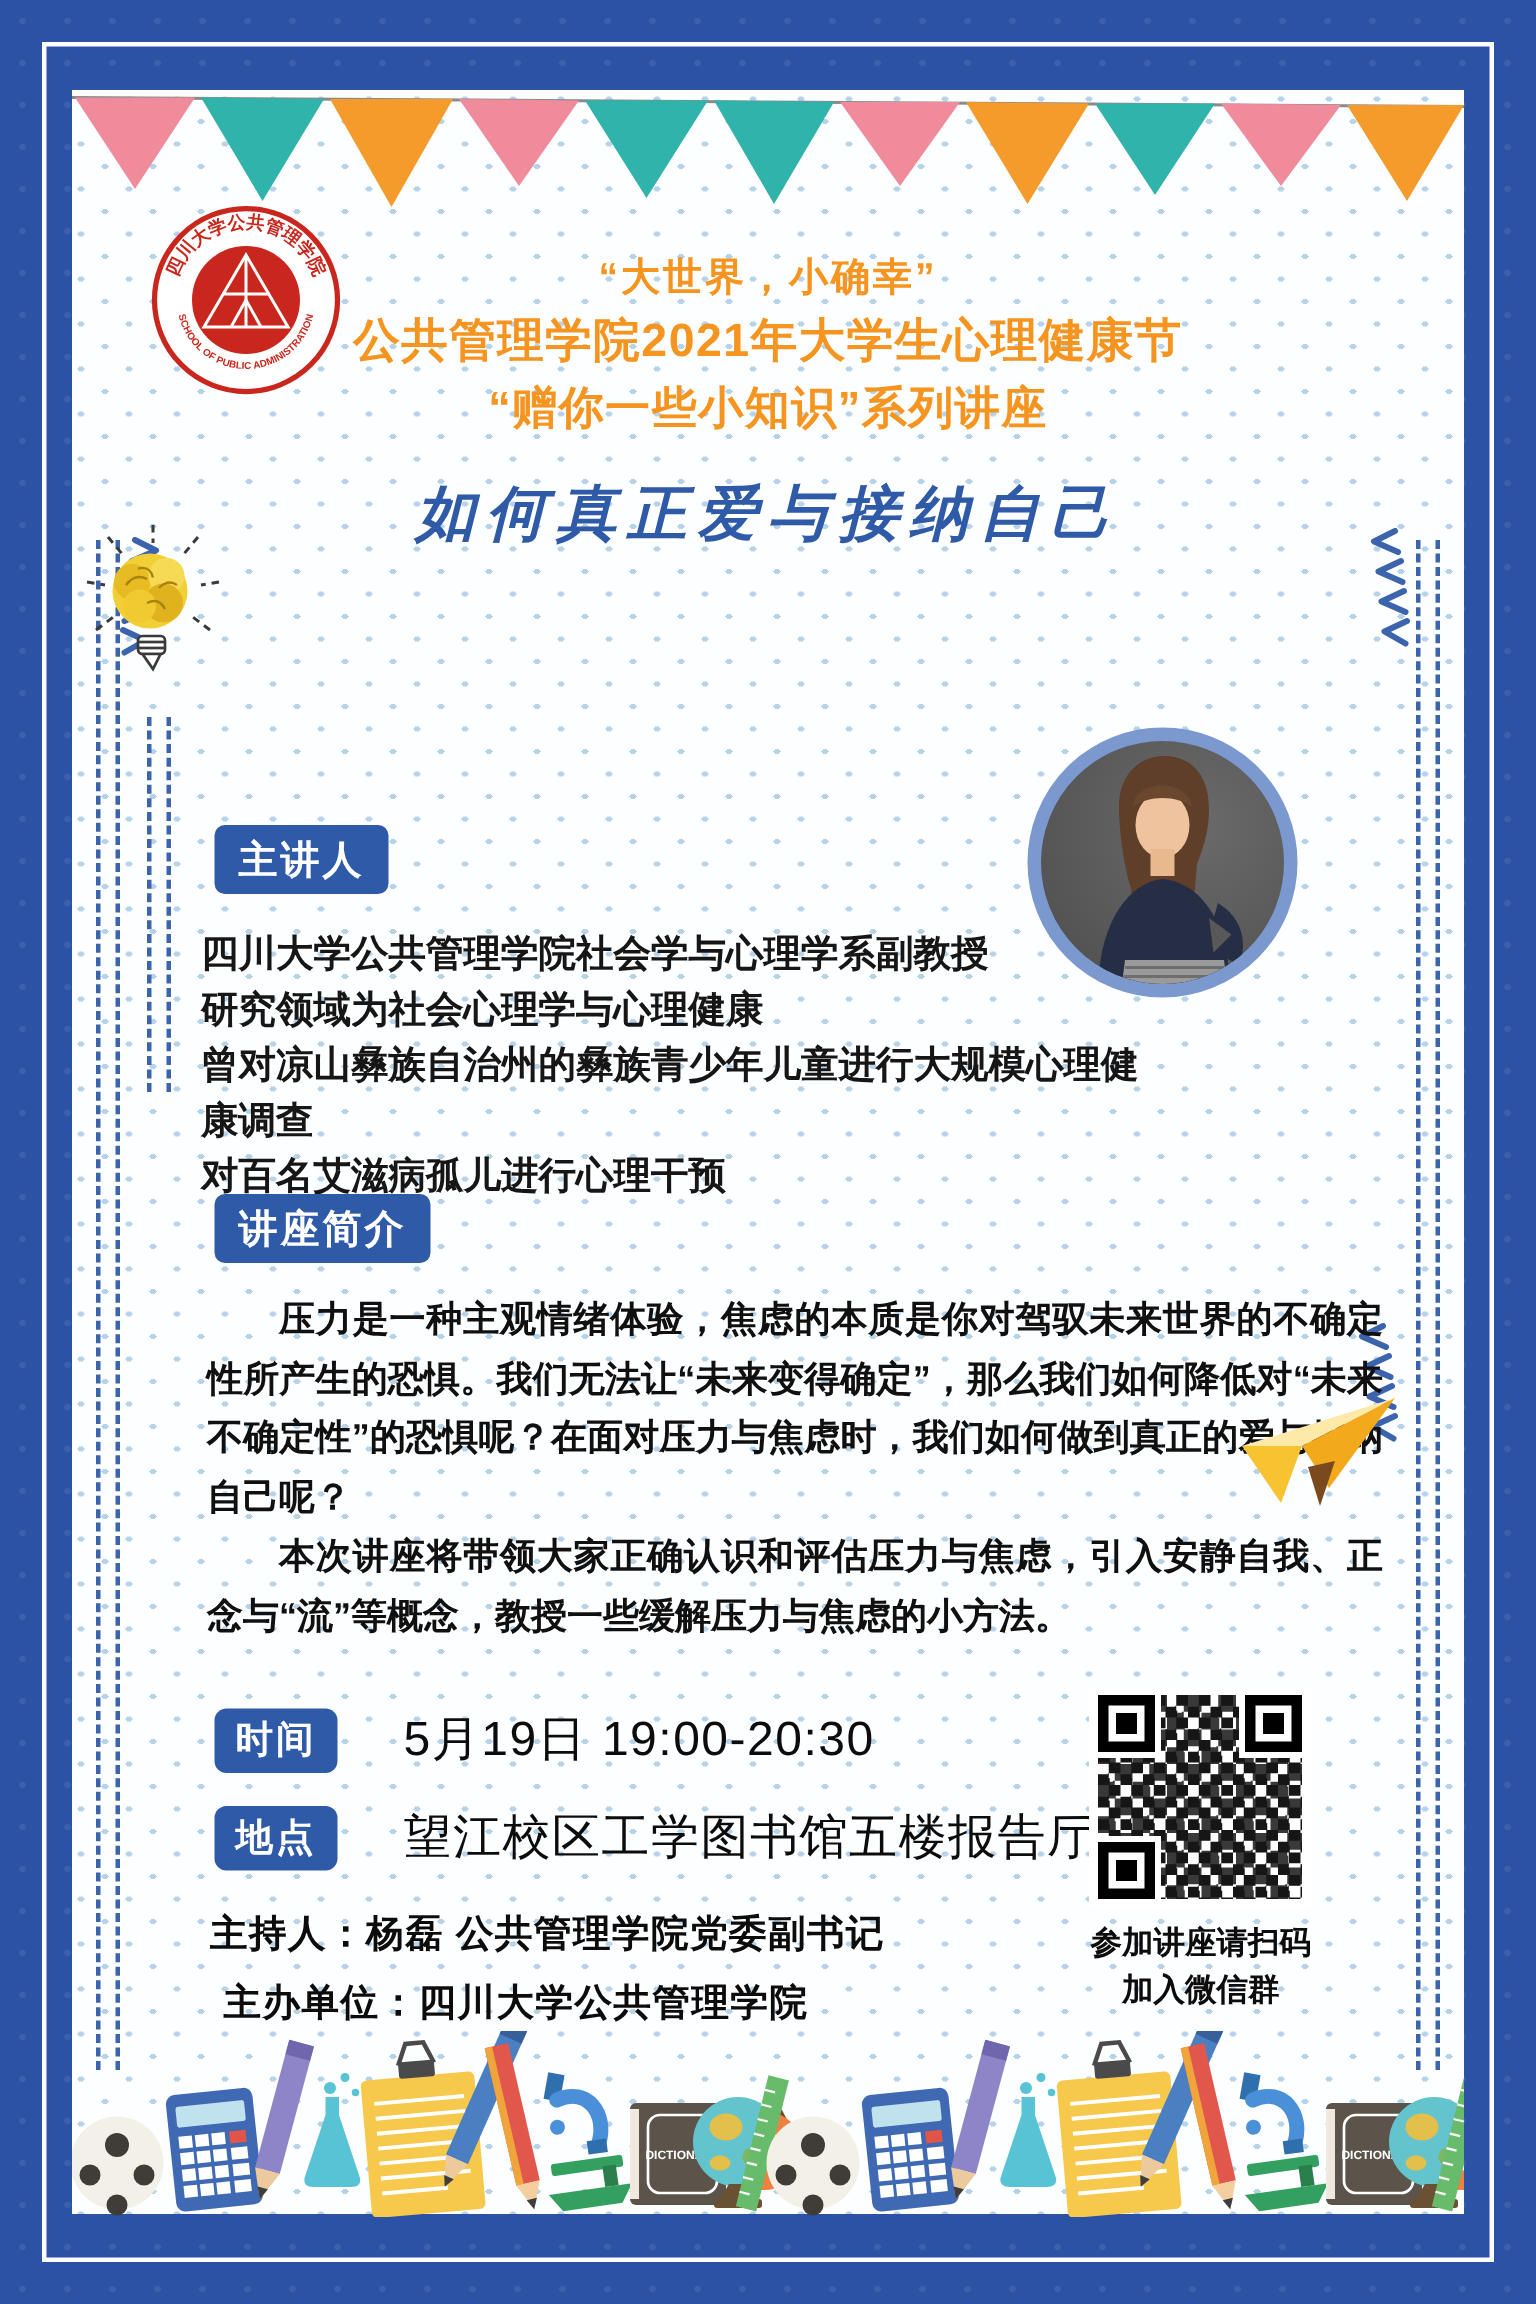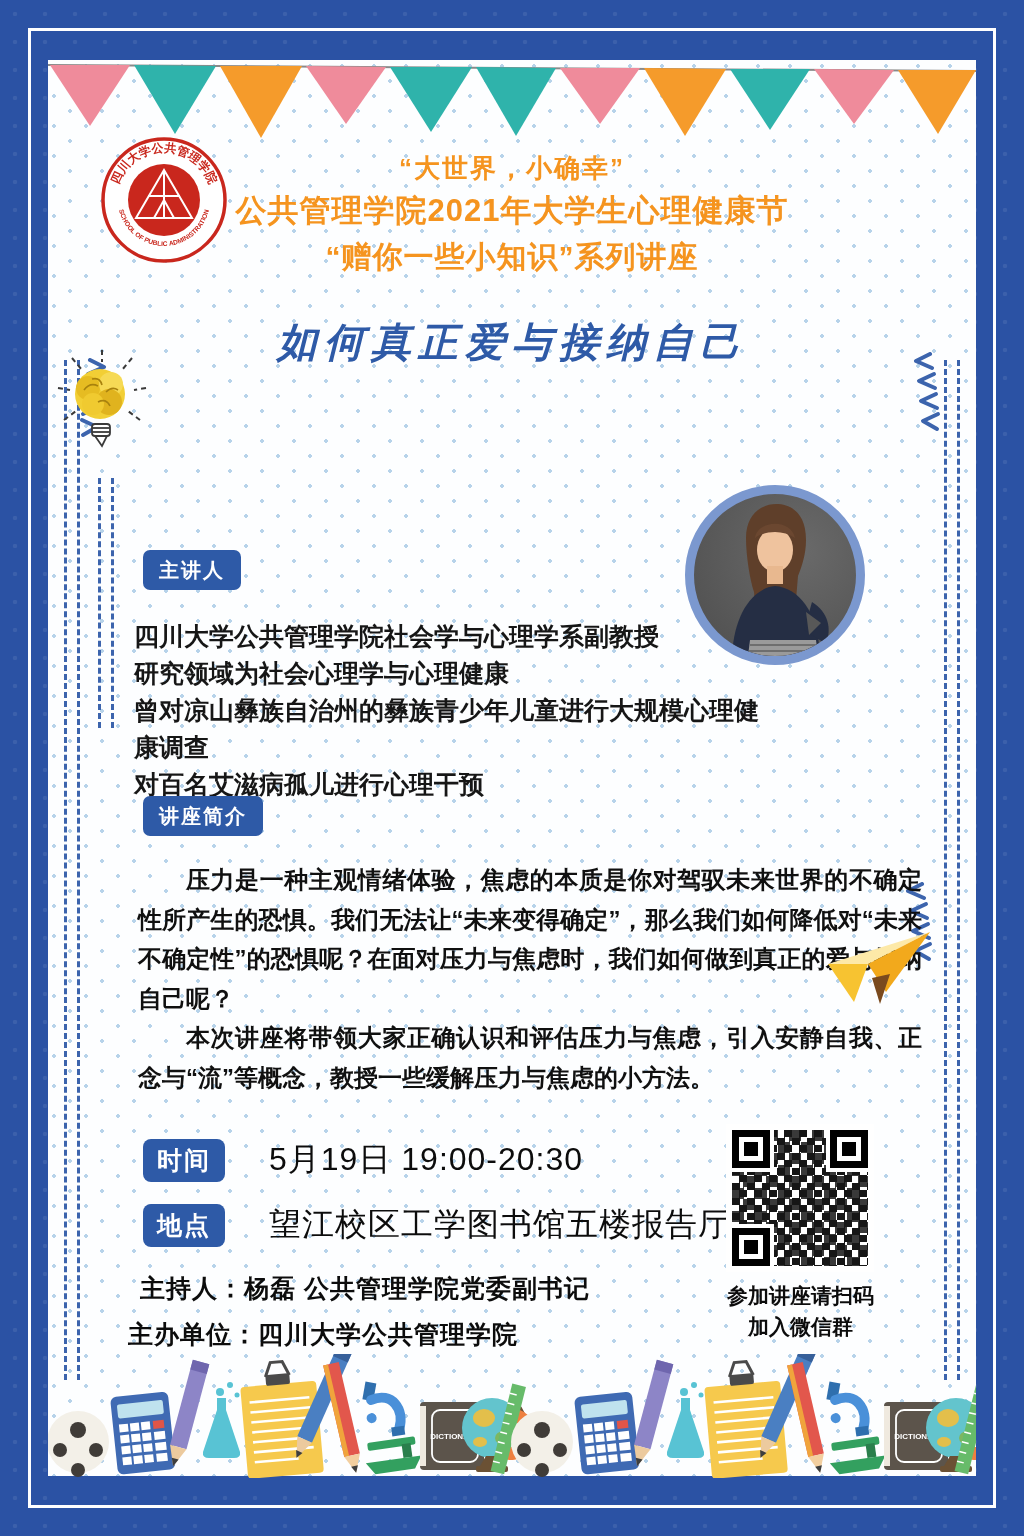--- a/index.html
+++ b/index.html
@@ -19,24 +19,24 @@
       radial-gradient(ellipse 4px 2.6px, #b7d3ea 60%, transparent 61%);
     background-size:32px 30px, 32px 30px;
     background-position:6px 6px, 22px 21px;
   }
   .abs{position:absolute;}
   
   .dash-pair{position:absolute;width:10px;border-left:3px dashed #3c64ad;border-right:3px dashed #3c64ad;}
   
   .badge{
     display:inline-block;background:#2e5aa7;color:#fff;font-weight:bold;
-    font-size:20px;line-height:1;padding:10px 16px;border-radius:7px;letter-spacing:2px;
-  }
-  
-  .header-block{left:0;top:88px;width:100%;text-align:center;color:#f5941f;font-weight:bold;}
+    font-size:26px;line-height:1;padding:10px 16px;border-radius:7px;letter-spacing:2px;
+  }
+  
+  .header-block{left:0;top:104px;width:100%;text-align:center;color:#f5941f;font-weight:bold;}
   .h-line1{font-size:26px;line-height:40px;letter-spacing:2px;}
   .h-line2{font-size:31px;line-height:46px;letter-spacing:1px;}
   .h-line3{font-size:30px;line-height:46px;letter-spacing:1px;}
   
   .title-block{left:0;top:246px;width:100%;text-align:center;color:#2e5aa7;
     font-family:"Liberation Serif","DejaVu Serif",serif;font-weight:bold;}
   .t-line1{font-size:52px;line-height:74px;letter-spacing:12px;}
   .t-line2{font-size:40px;line-height:74px;letter-spacing:7px;font-style:italic;}
   
   .speaker-row{left:95px;top:490px;display:flex;align-items:center;}
@@ -53,21 +53,21 @@
   .intro-badge{left:95px;top:736px;text-align:center;}
   .intro-text{left:90px;top:800px;width:784px;font-size:24px;line-height:39.5px;font-weight:600;color:#101010;text-align:justify;}
   .intro-text p{margin:0;text-indent:2em;}
   
   .detail-row{display:flex;align-items:center;}
   .time-row{left:95px;top:1078px;}
   .place-row{left:95px;top:1143px;}
   .detail-badge{font-size:25px;padding:9px 14px;border-radius:8px;}
   .detail-value{margin-left:44px;font-size:32px;font-weight:normal;color:#0c0c0c;letter-spacing:1px;}
   .host-line{left:92px;top:1212px;font-size:25px;font-weight:bold;color:#0c0c0c;letter-spacing:1px;}
-  .org-line{left:80px;top:1258px;font-size:25px;font-weight:bold;color:#0c0c0c;letter-spacing:1px;}
+  .org-line{left:101px;top:1258px;font-size:25px;font-weight:bold;color:#0c0c0c;letter-spacing:1px;}
   
   .qr{left:678px;top:1064px;width:148px;height:148px;background:#fff;}
   .qr-noise-a{position:absolute;inset:6px;background:repeating-conic-gradient(#161616 0% 25%, #ffffff 0% 50%);background-size:15px 15px;}
   .qr-noise-b{position:absolute;inset:6px;background:repeating-conic-gradient(#161616 0% 25%, transparent 0% 50%);background-size:23px 23px;opacity:.85;}
   .finder{position:absolute;width:24px;height:24px;background:#fff;border:7px solid #000;box-shadow:0 0 0 4px #fff;}
   .finder::after{content:'';position:absolute;inset:5px;background:#000;}
   .f-tl{left:6px;top:6px;} .f-tr{right:6px;top:6px;} .f-bl{left:6px;bottom:6px;}
   .qr-caption{left:640px;top:1220px;width:225px;text-align:center;font-size:21px;font-weight:bold;color:#0c0c0c;line-height:31px;}
 </style>
 </head>

